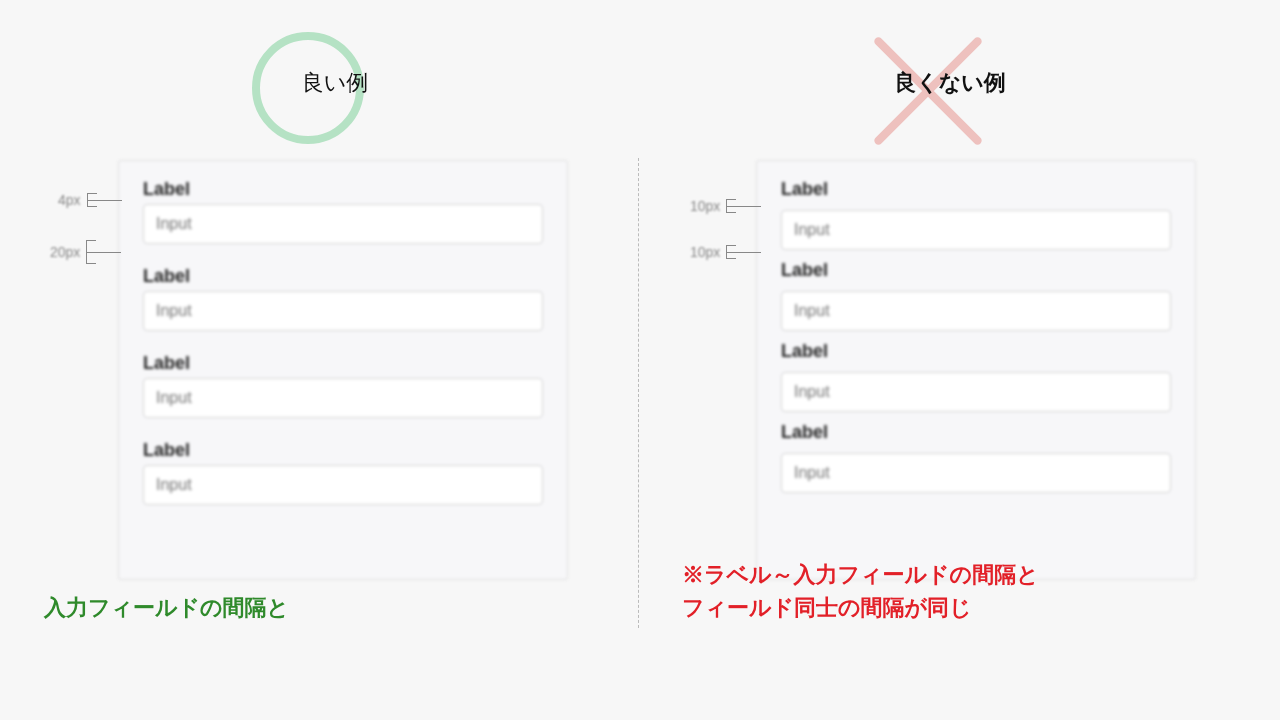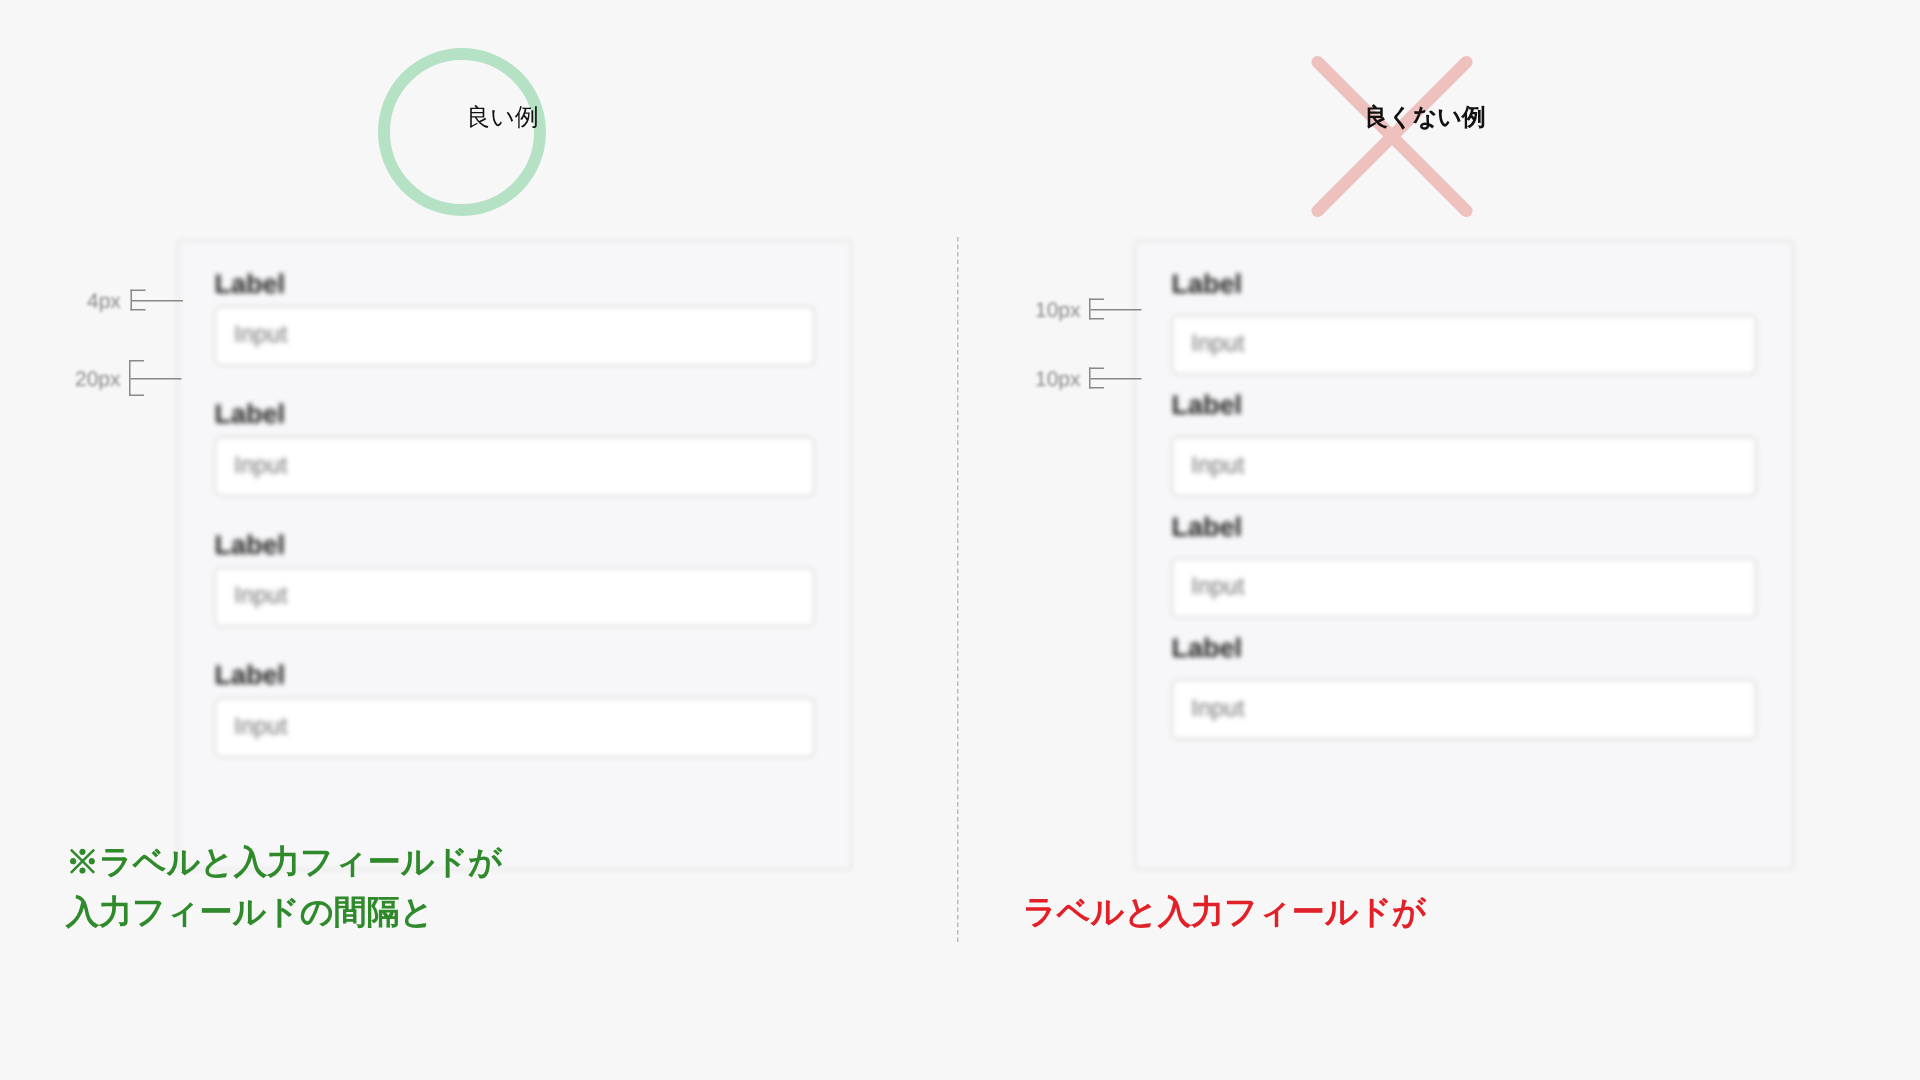--- a/index.html
+++ b/index.html
@@ -8,21 +8,21 @@
     width: 1280px; height: 720px;
     background: #f7f7f7;
     font-family: -apple-system, BlinkMacSystemFont, "Segoe UI", "Hiragino Sans", "Meiryo", sans-serif;
     overflow: hidden;
   }
   .page { width: 1280px; height: 720px; position: relative; }
 
   .header-row { position: absolute; top: 18px; left: 0; width: 100%; height: 130px; }
   .good-header, .bad-header {
     position: absolute; top: 0;
-    font-size: 16px; color: #111;
+    font-size: 22px; color: #111;
     width: 200px; text-align: center;
   }
   .good-header { left: 235px; top:50px;}
   .bad-header  { left: 850px; top:50px;font-weight:bold;}
 
   .circle-icon {
     position: absolute; left: 252px; top: 14px;
     width: 112px; height: 112px; border-radius: 50%;
     border: 8px solid #b5e2c4;
   }
@@ -149,20 +149,20 @@
     <span class="bracket"></span>
     <span class="stem"></span>
   </div>
   <div class="callout" style="left:690px; top:244px;">
     <span class="txt">10px</span>
     <span class="bracket"></span>
     <span class="stem"></span>
   </div>
 
   <div class="caption good">
-    <span>※ラベルと入力フィールドが</span><br>
+    <br>
     <span>入力フィールドの間隔と</span>
   </div>
   <div class="caption bad">
-    <br>
-    <span>ラベルと入力フィールドが</span>
+    <span>※ラベル～入力フィールドの間隔と</span><br>
+    <span>フィールド同士の間隔が同じ</span>
   </div>
 </div>
 
 </body></html>

